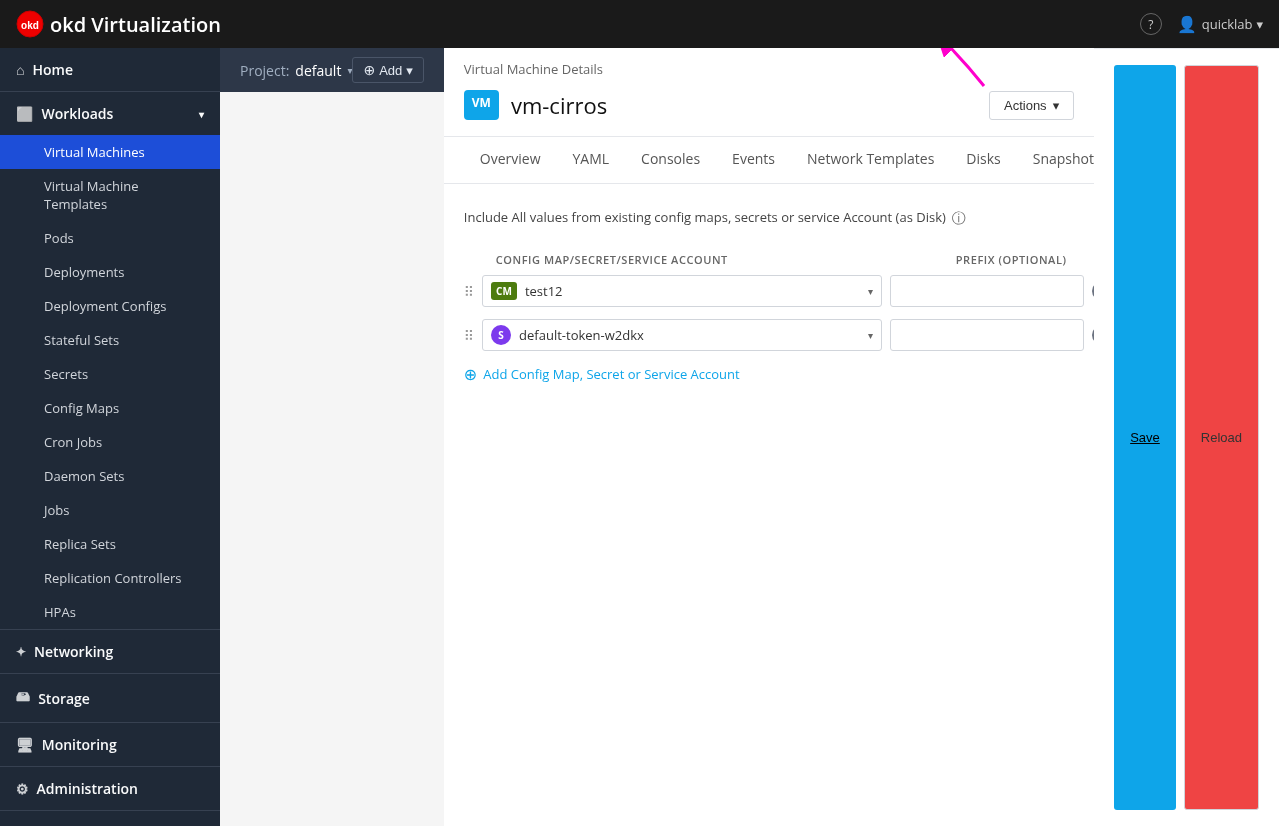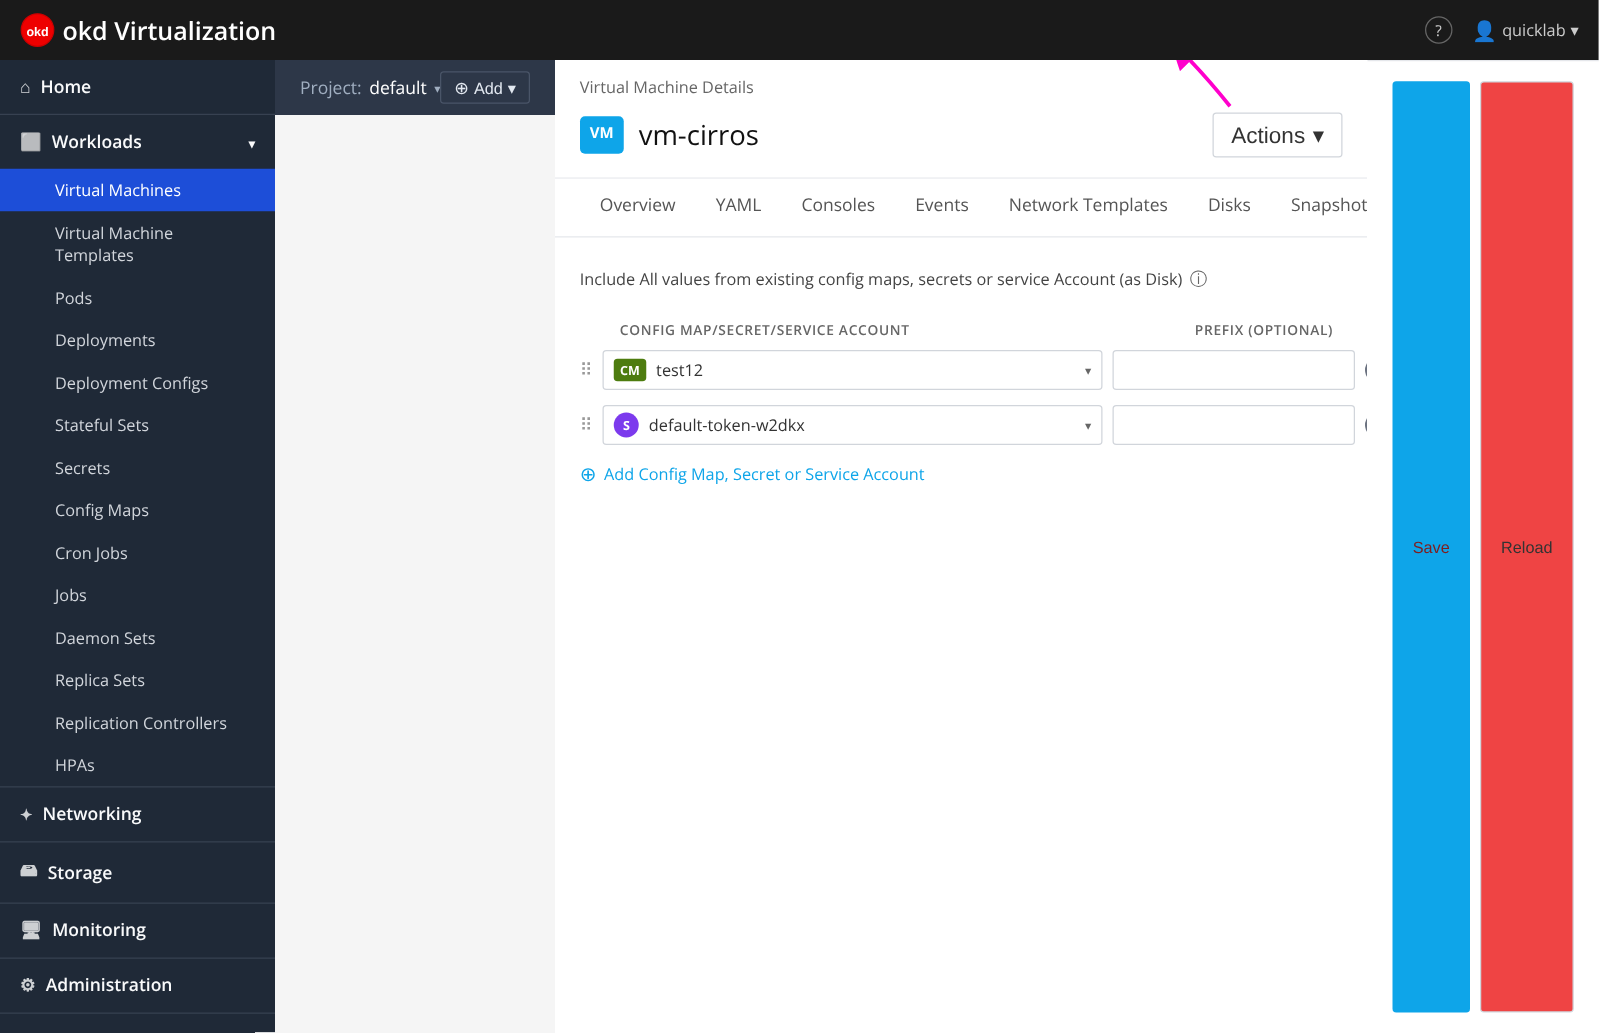--- a/index.html
+++ b/index.html
@@ -95,21 +95,21 @@
     }
     .vm-name { font-size: 22px; font-weight: 400; color: #111; }
     .actions-btn {
       display: flex;
       align-items: center;
       gap: 6px;
       background: #fff;
       border: 1px solid #d1d5db;
       border-radius: 3px;
       padding: 6px 14px;
-      font-size: 18px;
+      font-size: 13px;
       cursor: pointer;
       color: #333;
     }
 
     
     .tabs {
       display: flex;
       border-bottom: 1px solid #e5e7eb;
       padding: 0 20px;
       background: #fff;
@@ -198,27 +198,28 @@
     .bottom-bar {
       padding: 16px 20px;
       border-top: 1px solid #e5e7eb;
       display: flex;
       gap: 8px;
       background: #fff;
       flex-shrink: 0;
     }
     .btn-save {
       background: #0ea5e9;
-      color: #7f1d1d;
+      color: #000000;
       border: none;
       border-radius: 3px;
       padding: 6px 16px;
       font-size: 13px;
       cursor: pointer;
       font-weight: 500;
+      text-decoration: underline;
     }
     .btn-reload {
       background: #ef4444;
       color: #333;
       border: 1px solid #d1d5db;
       border-radius: 3px;
       padding: 6px 16px;
       font-size: 13px;
       cursor: pointer;
     }
@@ -273,22 +274,22 @@
       <div>
         <div class="sidebar-item active">Virtual Machines</div>
         <div class="sidebar-item">Virtual Machine Templates</div>
         <div class="sidebar-item">Pods</div>
         <div class="sidebar-item">Deployments</div>
         <div class="sidebar-item">Deployment Configs</div>
         <div class="sidebar-item">Stateful Sets</div>
         <div class="sidebar-item">Secrets</div>
         <div class="sidebar-item">Config Maps</div>
         <div class="sidebar-item">Cron Jobs</div>
+        <div class="sidebar-item">Daemon Sets</div>
         <div class="sidebar-item">Jobs</div>
-        <div class="sidebar-item">Daemon Sets</div>
         <div class="sidebar-item">Replica Sets</div>
         <div class="sidebar-item">Replication Controllers</div>
         <div class="sidebar-item">HPAs</div>
       </div>
     </div>
 
     <div class="sidebar-section">
       <div class="sidebar-group-header">
         <span class="sidebar-group-icon" style="font-size:12px;">✦</span>
         <span>Networking</span>

